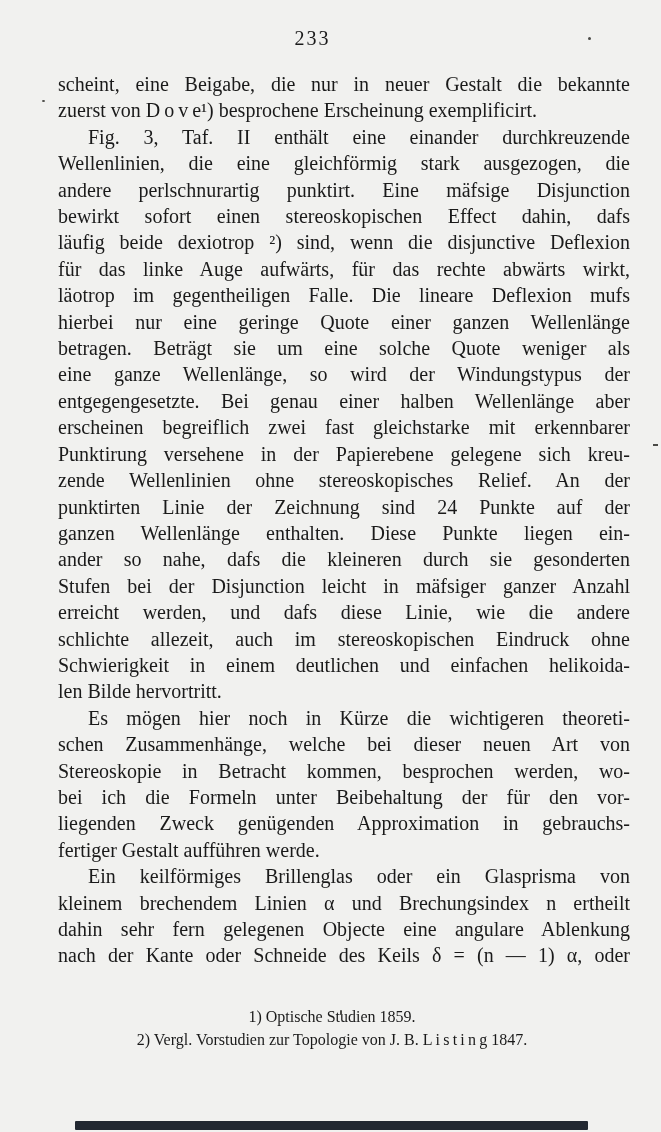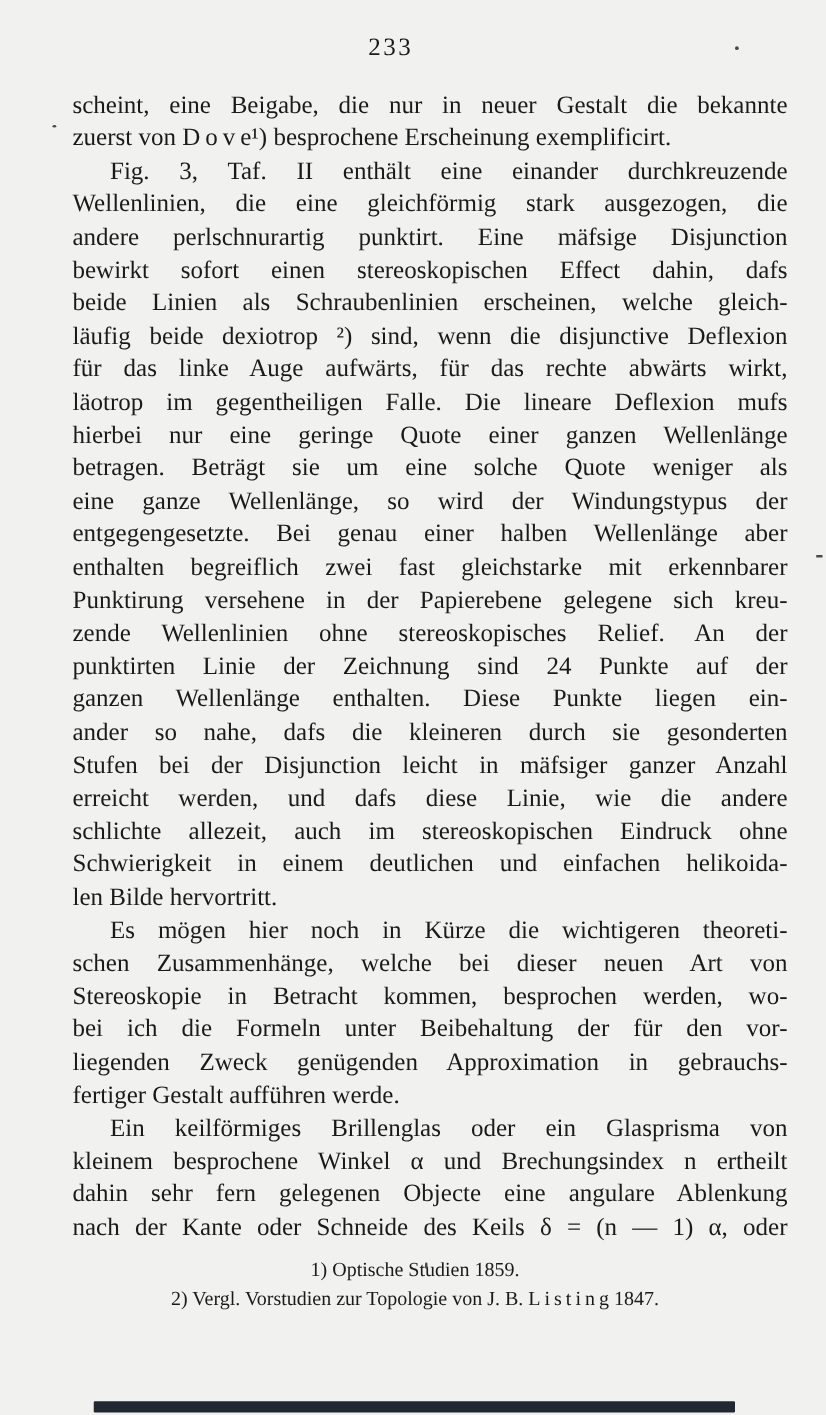--- a/index.html
+++ b/index.html
@@ -76,47 +76,46 @@
 <div class="page" style="background: rgb(241, 241, 239); color: rgb(26, 26, 26);">
   <div class="page-number">233</div>
 
   <div class="text-block">
       <div class="line">scheint, eine Beigabe, die nur in neuer Gestalt die bekannte</div>
       <div class="line last">zuerst von D o v e¹) besprochene Erscheinung exemplificirt.</div>
       <div class="line indent">Fig. 3, Taf. II enthält eine einander durchkreuzende</div>
       <div class="line">Wellenlinien, die eine gleichförmig stark ausgezogen, die</div>
       <div class="line">andere perlschnurartig punktirt.  Eine mäfsige Disjunction</div>
       <div class="line">bewirkt sofort einen stereoskopischen Effect dahin, dafs</div>
-      <div class="line">beide Linien als Schraubenlinien erscheinen, welche gleich-</div>
       <div class="line">läufig beide dexiotrop ²) sind, wenn die disjunctive Deflexion</div>
       <div class="line">für das linke Auge aufwärts, für das rechte abwärts wirkt,</div>
       <div class="line">läotrop im gegentheiligen Falle.  Die lineare Deflexion mufs</div>
       <div class="line">hierbei nur eine geringe Quote einer ganzen Wellenlänge</div>
       <div class="line">betragen.  Beträgt sie um eine solche Quote weniger als</div>
       <div class="line">eine ganze Wellenlänge, so wird der Windungstypus der</div>
       <div class="line">entgegengesetzte.  Bei genau einer halben Wellenlänge aber</div>
-      <div class="line">enthalten begreiflich zwei fast gleichstarke mit erkennbarer</div>
+      <div class="line">erscheinen begreiflich zwei fast gleichstarke mit erkennbarer</div>
       <div class="line">Punktirung versehene in der Papierebene gelegene sich kreu-</div>
       <div class="line">zende Wellenlinien ohne stereoskopisches Relief.  An der</div>
       <div class="line">punktirten Linie der Zeichnung sind 24 Punkte auf der</div>
       <div class="line">ganzen Wellenlänge enthalten.  Diese Punkte liegen ein-</div>
       <div class="line">ander so nahe, dafs die kleineren durch sie gesonderten</div>
       <div class="line">Stufen bei der Disjunction leicht in mäfsiger ganzer Anzahl</div>
       <div class="line">erreicht werden, und dafs diese Linie, wie die andere</div>
       <div class="line">schlichte allezeit, auch im stereoskopischen Eindruck ohne</div>
       <div class="line">Schwierigkeit in einem deutlichen und einfachen helikoida-</div>
       <div class="line last">len Bilde hervortritt.</div>
       <div class="line indent">Es mögen hier noch in Kürze die wichtigeren theoreti-</div>
       <div class="line">schen Zusammenhänge, welche bei dieser neuen Art von</div>
       <div class="line">Stereoskopie in Betracht kommen, besprochen werden, wo-</div>
       <div class="line">bei ich die Formeln unter Beibehaltung der für den vor-</div>
       <div class="line">liegenden Zweck genügenden Approximation in gebrauchs-</div>
       <div class="line last">fertiger Gestalt aufführen werde.</div>
       <div class="line indent">Ein keilförmiges Brillenglas oder ein Glasprisma von</div>
-      <div class="line">kleinem besprochene Winkel α und Brechungsindex n ertheilt</div>
+      <div class="line">kleinem brechendem Linien α und Brechungsindex n ertheilt</div>
       <div class="line">dahin sehr fern gelegenen Objecte eine angulare Ablenkung</div>
       <div class="line">nach der Kante oder Schneide des Keils δ = (n — 1) α,  oder</div>
     </div>
 
   <div class="footnotes">
     <div class="footnote">1) Optische Studien 1859.</div>
     <div class="footnote">2) Vergl. Vorstudien zur Topologie von J. B. L i s t i n g 1847.</div>
   </div>
 
   <div class="speck speck-1"></div>

